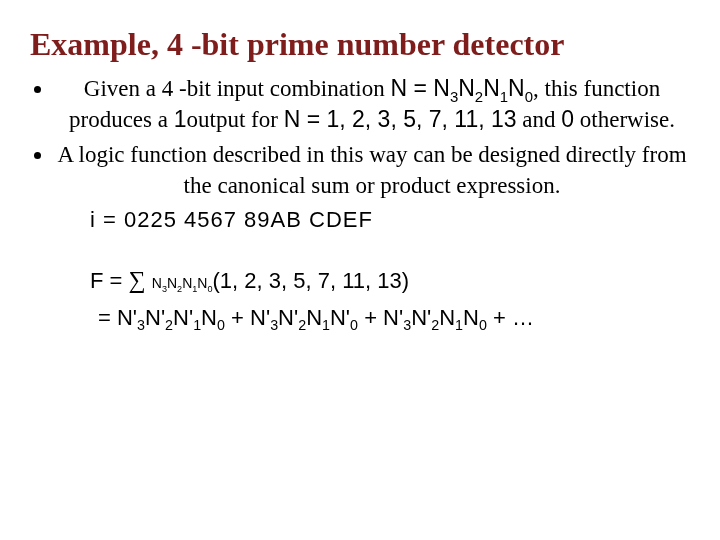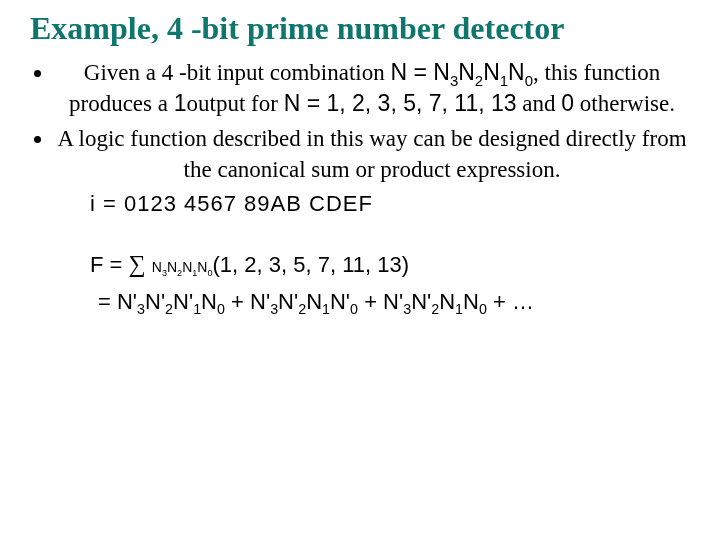--- a/index.html
+++ b/index.html
@@ -12,22 +12,22 @@
     color: #000000;
     overflow: hidden;
   }
   .slide {
     padding: 10px 30px 0 30px;
     box-sizing: border-box;
   }
   .title {
     font-size: 32px;
     font-weight: bold;
-    color: #0f766e;
-    margin: 0 0 10px 0;
+    color: #7f1d1d;
+    margin: 16px 0 10px 0;
     letter-spacing: 0px;
   }
   ul.bullets {
     margin: 0 0 6px 0;
     padding-left: 24px;
     font-size: 23px;
     line-height: 1.35;
   }
   ul.bullets li {
     margin-bottom: 4px;
@@ -83,21 +83,21 @@
 
   <ul class="bullets">
     <li>
       <span>Given a 4 -bit input combination </span><span class="sans">N = N</span><sub class="sans">3</sub><span class="sans">N</span><sub class="sans">2</sub><span class="sans">N</span><sub class="sans">1</sub><span class="sans">N</span><sub class="sans">0</sub><span>, this function produces a </span><span class="sans">1</span><span>output for </span><span class="sans">N = 1, 2, 3, 5, 7, 11, 13</span><span> and </span><span class="sans">0</span><span> otherwise.</span>
     </li>
     <li>A logic function described in this way can be designed directly from the canonical sum or product expression.</li>
   </ul>
 
 
   <div class="idxrow">
-    <span>i = </span><span>0123 4567 89AB  CDEF</span>
+    <span>i = </span><span>0225 4567 89AB  CDEF</span>
   </div>
 
   <div class="formula">
     <div>
       <span>F</span><span> = </span><span class="sigma">∑</span>
       <span class="smallsub"><span>N</span><sub>3</sub><span>N</span><sub>2</sub><span>N</span><sub>1</sub><span>N</span><sub>0</sub></span><span>(1, 2, 3, 5, 7, 11, 13)</span>
     </div>
     <div class="indent-eq">
       <span>= </span><span>N'</span><sub>3</sub><span>N'</span><sub>2</sub><span>N'</span><sub>1</sub><span>N</span><sub>0</sub><span> + </span><span>N'</span><sub>3</sub><span>N'</span><sub>2</sub><span>N</span><sub>1</sub><span>N'</span><sub>0</sub><span> + </span><span>N'</span><sub>3</sub><span>N'</span><sub>2</sub><span>N</span><sub>1</sub><span>N</span><sub>0</sub><span> + …</span>
     </div>

